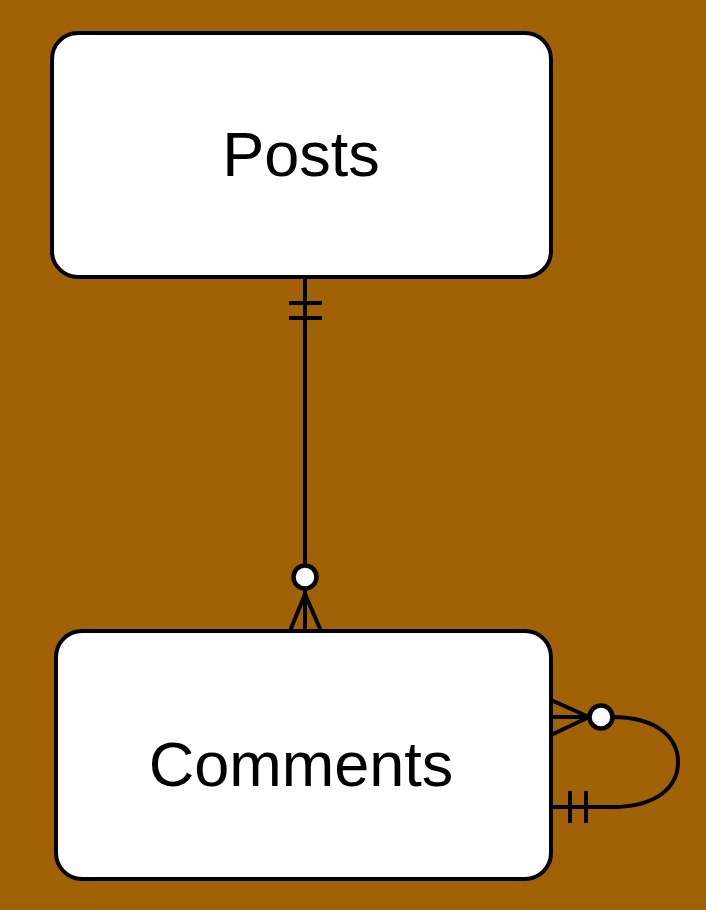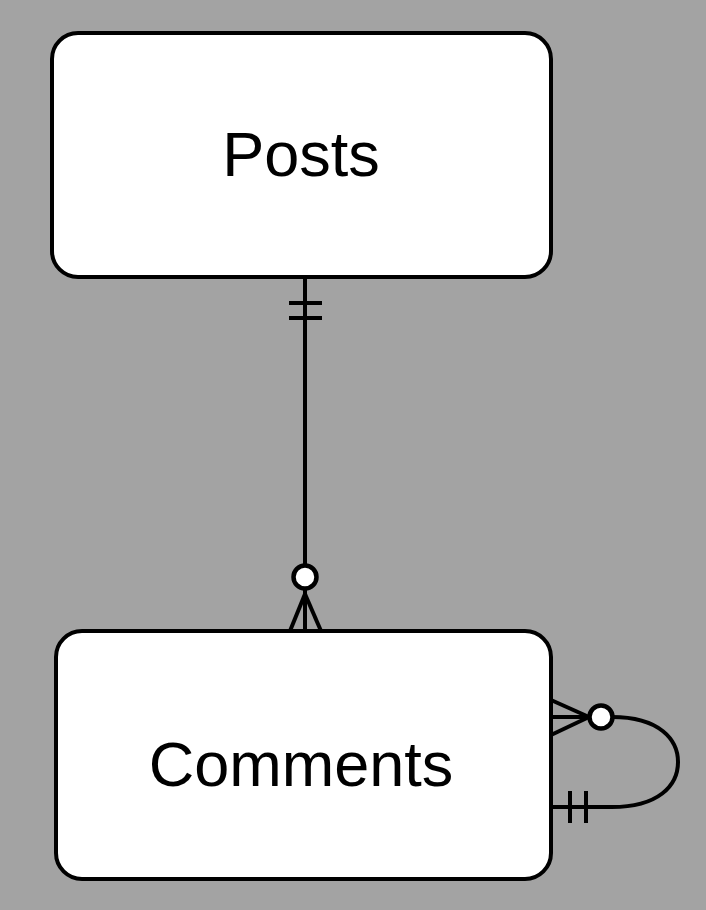--- a/index.html
+++ b/index.html
@@ -8,21 +8,21 @@
     padding: 0;
     background: #ffffff;
   }
   body {
     font-family: "Liberation Sans", sans-serif;
   }
   #diagram-canvas {
     position: relative;
     width: 706px;
     height: 910px;
-    background: #a3a3a3;
+    background: #a16207;
     overflow: hidden;
   }
   #er-svg {
     position: absolute;
     top: 0;
     left: 0;
     width: 706px;
     height: 910px;
     display: block;
   }

